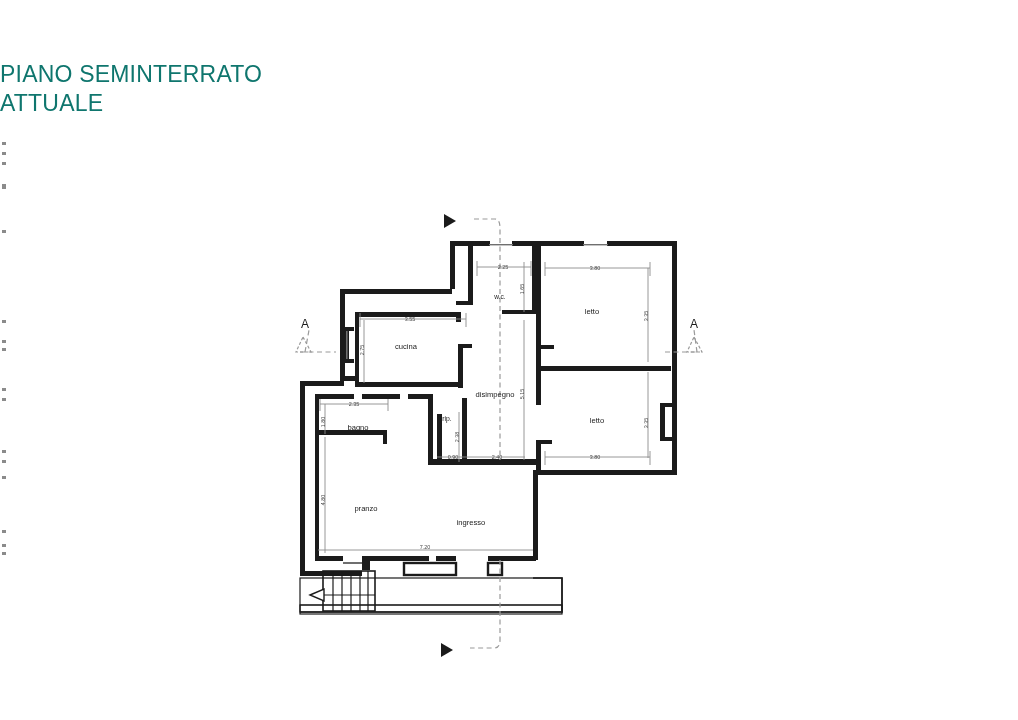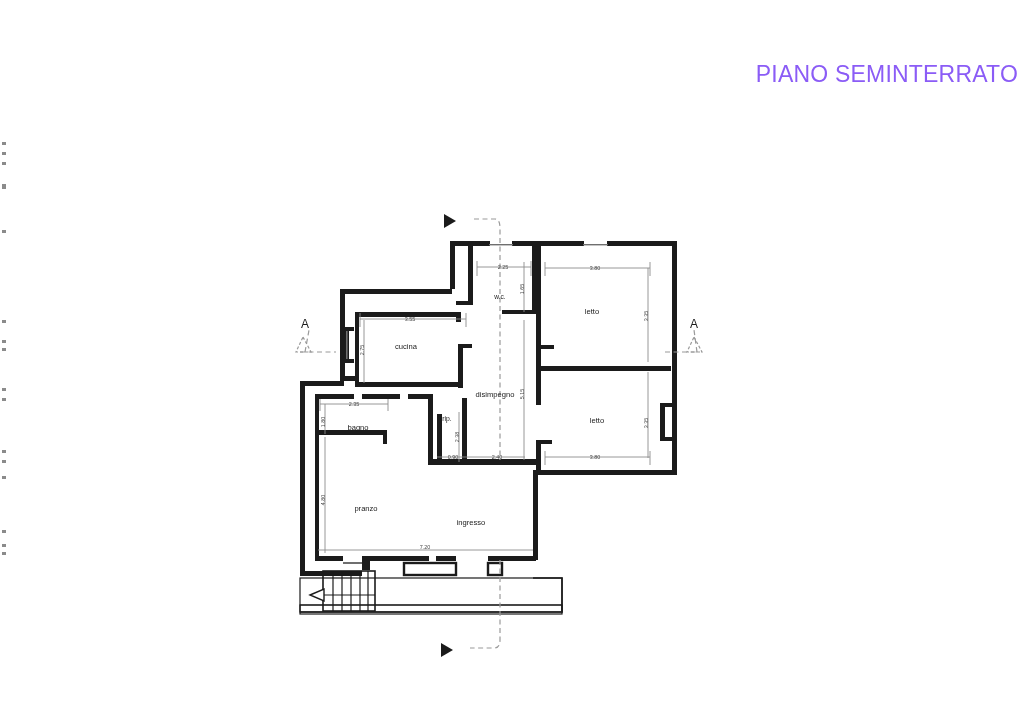--- a/index.html
+++ b/index.html
@@ -19,22 +19,22 @@
     left: 0; top: 0;
     width: 1018px;
     height: 720px;
     background: #ffffff;
   }
   .title-block {
     position: absolute;
     left: 0;
     top: 60px;
     width: 1018px;
-    text-align: right;
-    color: #8b5cf6;
+    text-align: left;
+    color: #0f766e;
     line-height: 1.28;
     letter-spacing: 0.2px;
   }
   .title-line {
     font-size: 23px;
     font-family: "Liberation Sans", sans-serif;
     font-weight: 400;
   }
   #plan-svg {
     position: absolute;
@@ -76,20 +76,21 @@
     <i style="top:310px"></i>
       <i style="top:320px"></i>
       <i style="top:336px"></i>
     <i style="top:390px"></i>
       <i style="top:404px"></i>
       <i style="top:412px"></i>
   </div>
 
   <div class="title-block">
     <div class="title-line">PIANO SEMINTERRATO</div>
+    <div class="title-line">ATTUALE</div>
   </div>
 
   <svg id="plan-svg" width="1018" height="720" viewBox="0 0 1018 720">
 
     <g fill="#1b1b1b" stroke="none">
 
       <rect x="450" y="241" width="5" height="48"></rect>
 
       <rect x="450" y="241" width="40" height="5"></rect>
       <rect x="512" y="241" width="72" height="5"></rect>

